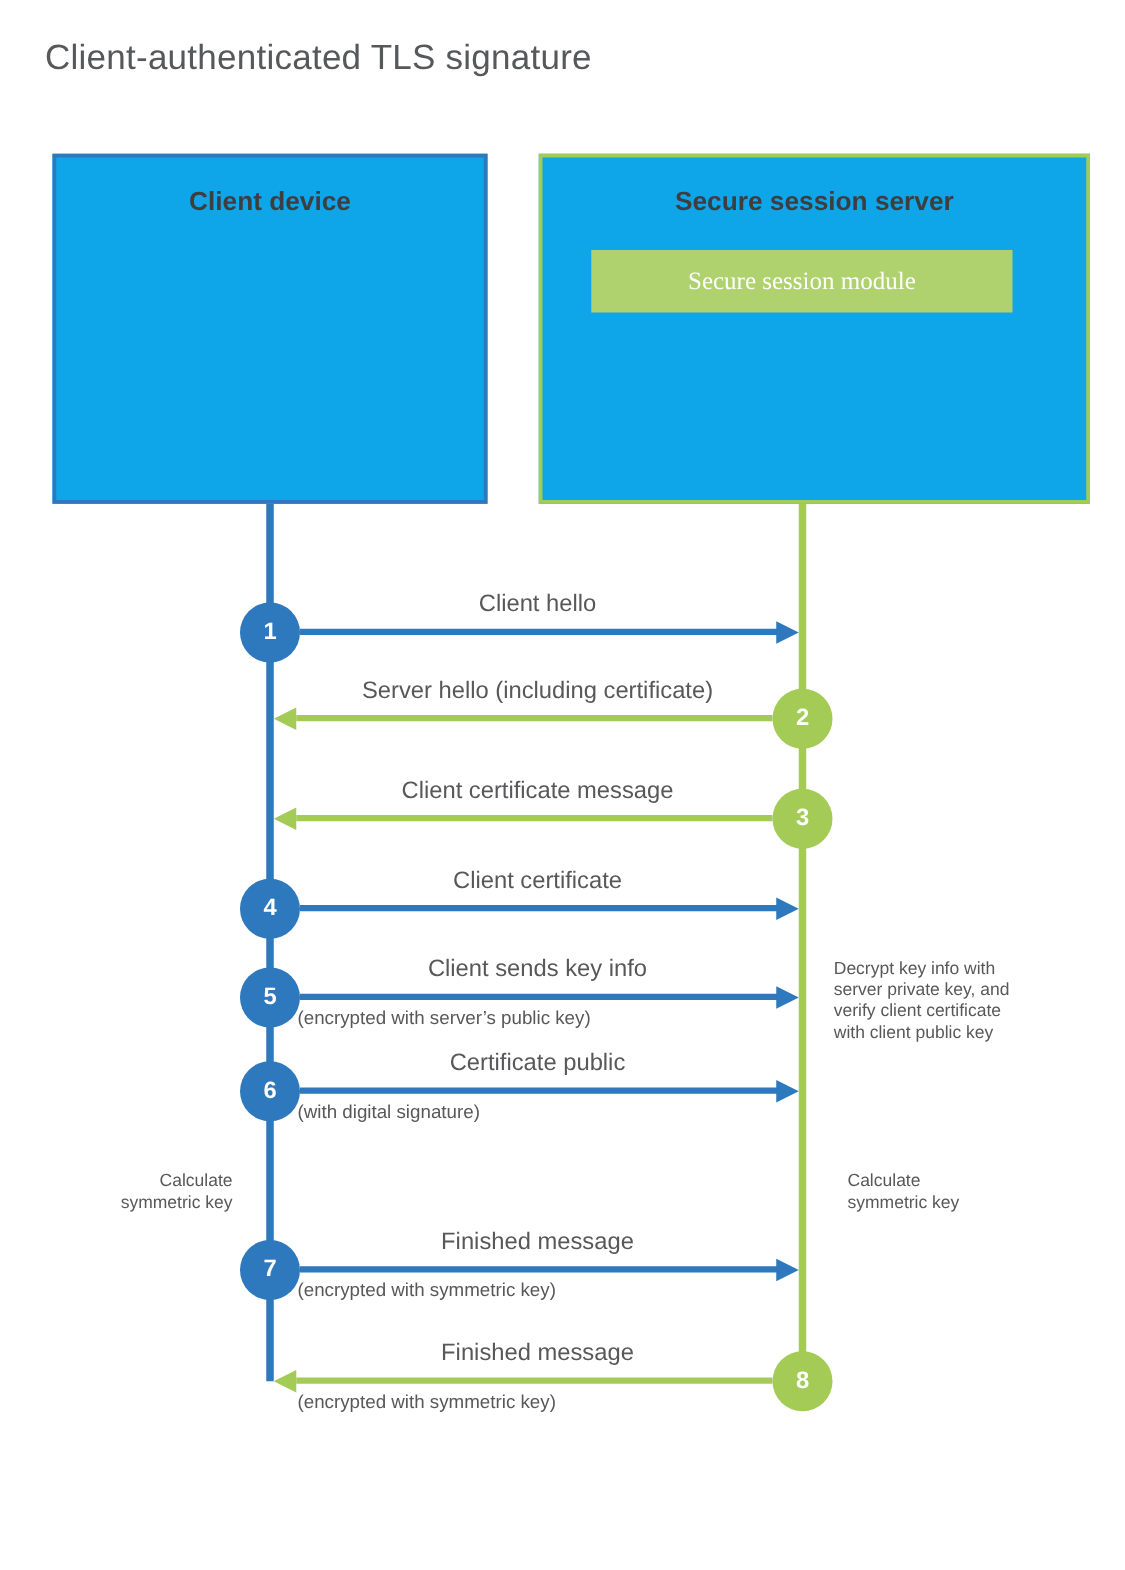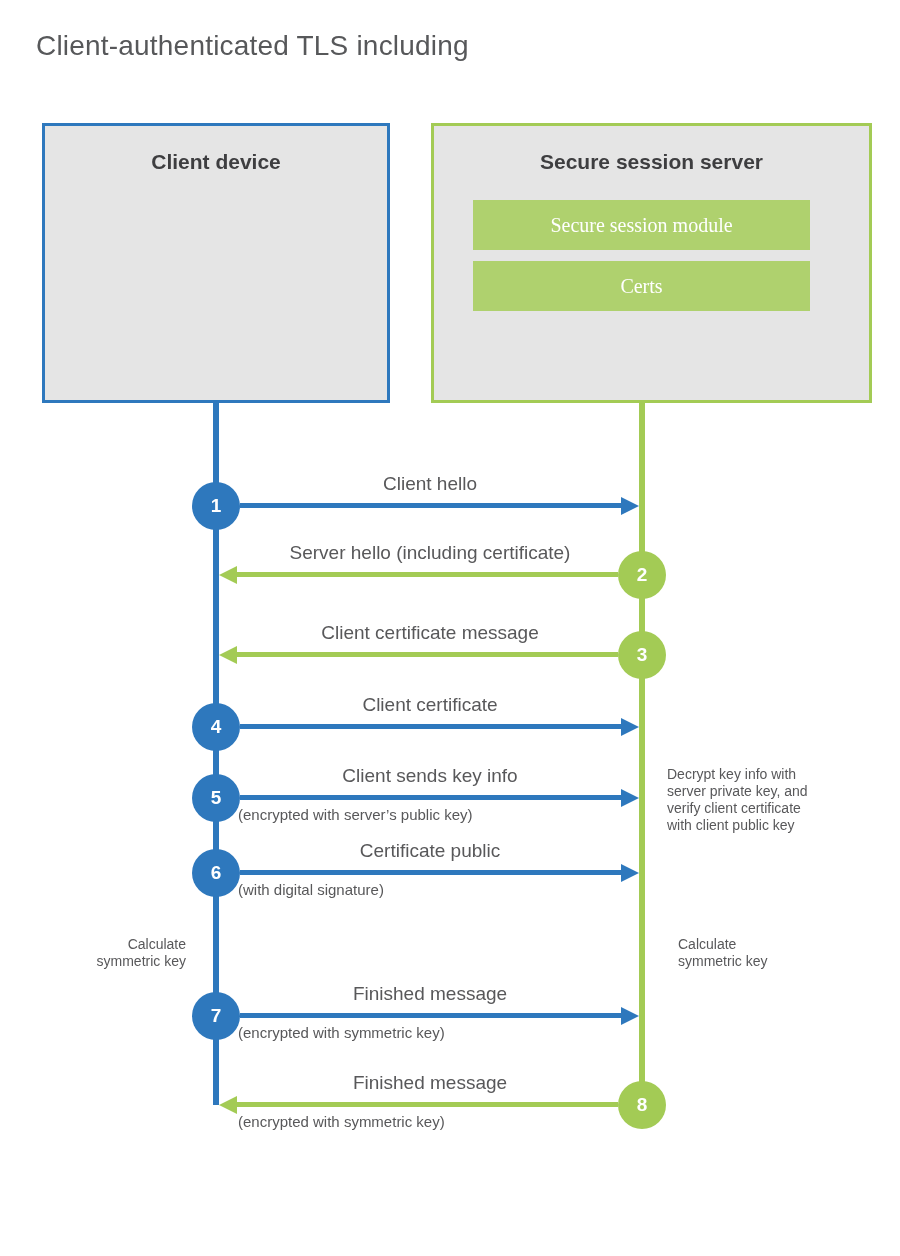--- a/index.html
+++ b/index.html
@@ -10,21 +10,21 @@
     --txt:#58585a;
     --dark:#3e3e40;
   }
   *{margin:0;padding:0;box-sizing:border-box;}
   body{background:#ffffff;font-family:"Liberation Sans","DejaVu Sans",sans-serif;}
   .canvas{position:relative;width:900px;height:1256px;background:#ffffff;overflow:hidden;}
 
   .page-title{position:absolute;left:36px;top:30px;font-size:28px;font-weight:400;color:#57585a;letter-spacing:.2px;}
 
   
-  .actor-box{position:absolute;top:123px;height:280px;background:#e5e5e5;}
+  .actor-box{position:absolute;top:123px;height:280px;background:#0ea5e9;}
   .client-box{left:42px;width:348px;border:3px solid var(--blue);}
   .server-box{left:431px;width:441px;border:3px solid var(--green);}
   .box-title{margin-top:24px;text-align:center;font-size:21px;font-weight:700;color:var(--dark);}
 
   .client-app{position:absolute;left:33px;top:73px;width:275px;height:175px;background:var(--blue-fill);
     border:2px dotted rgba(255,255,255,.75);display:flex;align-items:center;justify-content:center;
     color:#fff;font-size:20px;text-align:center;white-space:pre-line;line-height:1.5;}
 
   .server-modules{position:absolute;left:39px;top:74px;width:337px;font-family:Liberation Serif, serif;}
   .server-bar{height:50px;margin-bottom:11px;background:var(--green-fill);color:#fff;
@@ -56,31 +56,30 @@
   .note{position:absolute;font-size:14px;line-height:17px;color:var(--txt);white-space:pre-line;}
   .note.decrypt{left:667px;top:766px;width:180px;text-align:left;}
   .note.calc-left{left:26px;top:936px;width:160px;text-align:right;}
   .note.calc-right{left:678px;top:936px;width:160px;text-align:left;}
 </style>
 </head>
 <body>
 
 <div class="canvas">
 
-  <div class="page-title">Client-authenticated TLS including</div>
+  <div class="page-title">Client-authenticated TLS signature</div>
 
   <div class="actor-box client-box">
     <div class="box-title">Client device</div>
   </div>
 
   <div class="actor-box server-box">
     <div class="box-title">Secure session server</div>
     <div class="server-modules">
       <div class="server-bar">Secure session module</div>
-      <div class="server-bar">Certs</div>
     </div>
   </div>
 
   <div class="lifeline blue"></div>
   <div class="lifeline green"></div>
 
   <div>
     <div class="msg-label" style="top:473px">Client hello</div>
     <div class="shaft right" style="top:503px"></div>
     <div class="head right" style="top:497px"></div>

